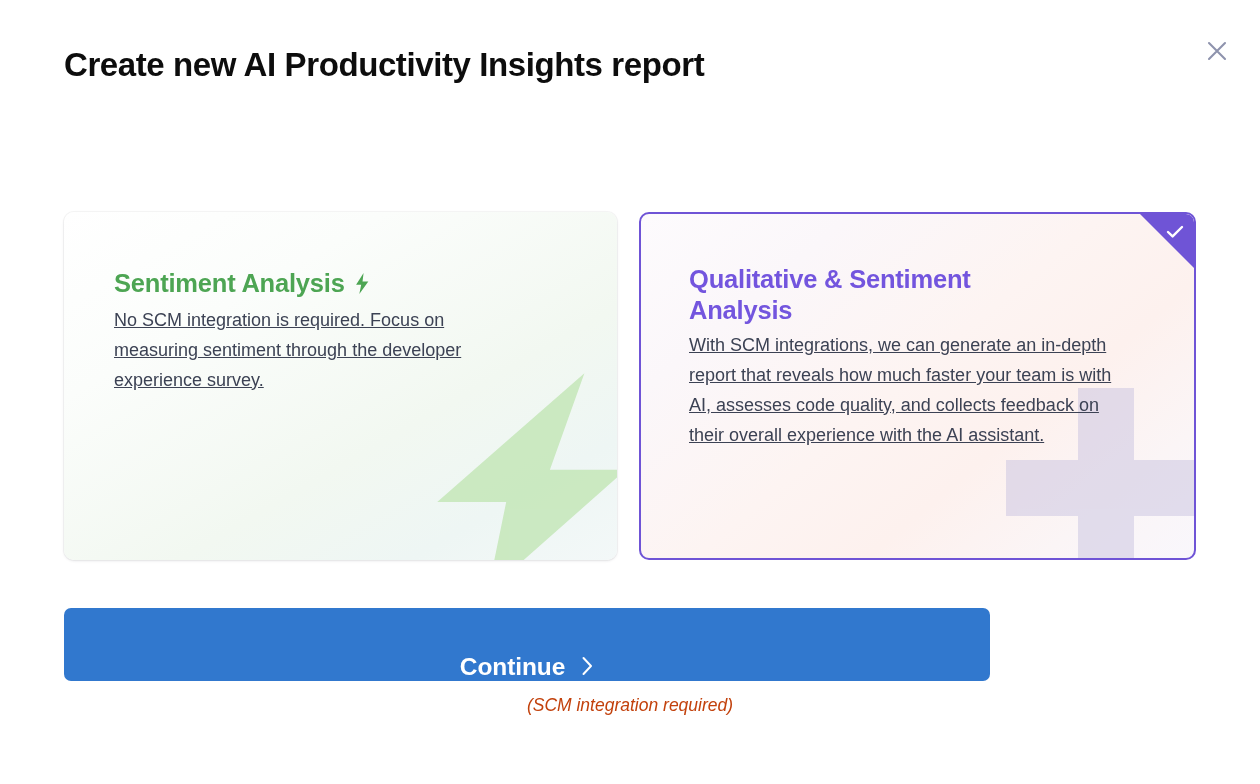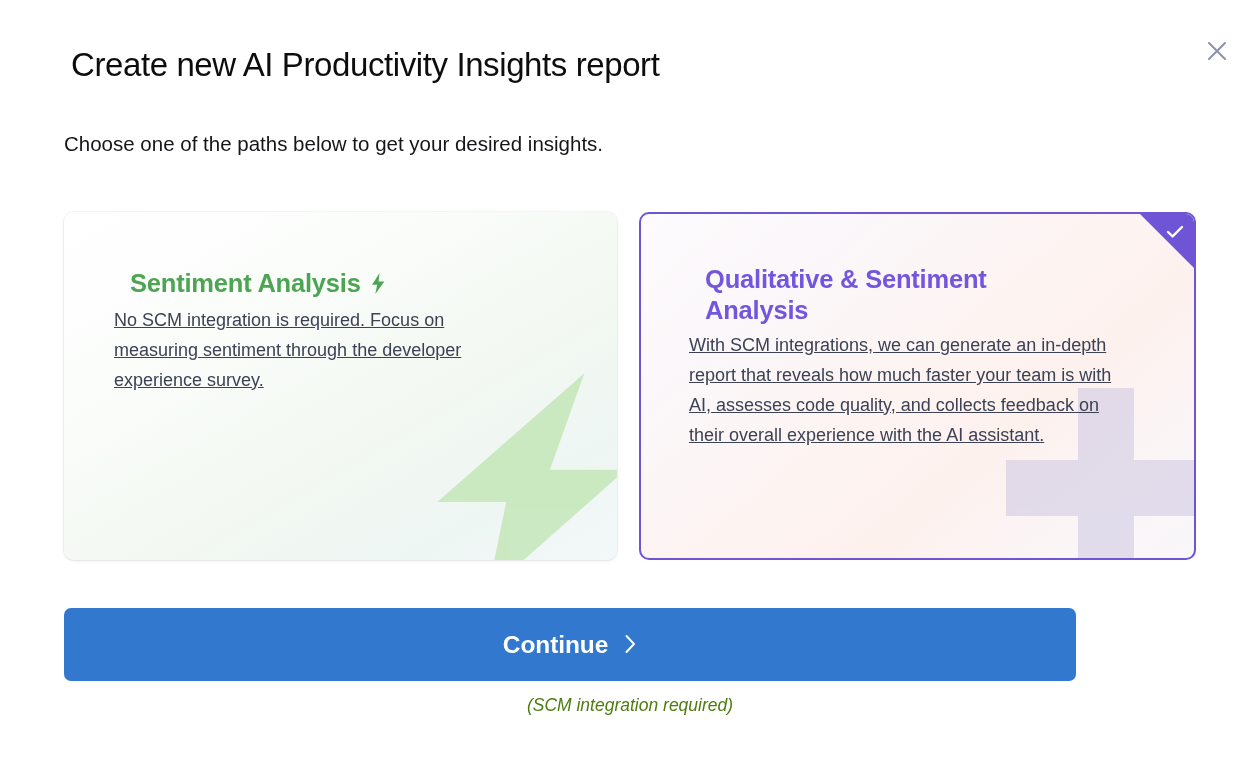--- a/index.html
+++ b/index.html
@@ -32,24 +32,24 @@
     justify-content: center;
     cursor: pointer;
     background: none;
     border: none;
   }
   .close-btn svg { display: block; }
 
   
   .title {
     position: absolute;
-    left: 71px;
+    left: 64px;
     top: 45px;
     font-size: 33px;
-    font-weight: 400;
+    font-weight: 700;
     letter-spacing: -0.4px;
     color: #0d0d0d;
     line-height: 1.2;
   }
   .subtitle {
     position: absolute;
     left: 64px;
     top: 131px;
     font-size: 20.5px;
     font-weight: 400;
@@ -132,21 +132,20 @@
 
   .card-heading {
     font-size: 25.5px;
     font-weight: 700;
     letter-spacing: -0.2px;
     line-height: 1.22;
     margin-bottom: 7px;
     display: flex;
     align-items: baseline;
     gap: 9px;
-    margin-left: 16px;
   }
   .card-heading--green { color: #4da553; }
   .card-heading--purple {
     color: #7355de;
     display: block;
     max-width: 352px;
     margin-bottom: 5px;
   }
 
   .bolt-glyph {
@@ -189,68 +188,67 @@
     position: absolute;
     top: 11px;
     right: 10px;
   }
 
   
   .continue-btn {
     position: absolute;
     left: 64px;
     top: 608px;
-    width: 1012px;
+    width: 926px;
     height: 73px;
     background: #3178ce;
     border: none;
     border-radius: 7px;
     color: #ffffff;
     font-family: "Liberation Sans", sans-serif;
     font-size: 24.5px;
     font-weight: 700;
     letter-spacing: -0.1px;
     display: flex;
-    align-items: center;
+    align-items: flex-end;
     justify-content: center;
     gap: 16px;
     cursor: pointer;
   }
   .chev {
     display: block;
     flex: none;
     transform: translateY(1px);
   }
 
   .footnote {
     position: absolute;
     top: 695px;
     left: 0;
     width: 1260px;
     text-align: center;
     font-size: 17.5px;
     font-style: italic;
-    color: #4d7c0f;
+    color: #c2410c;
   }
 </style>
 </head>
 <body>
 
 <div class="modal">
 
   <button class="close-btn">
     <span>
       <svg width="22" height="22" viewBox="0 0 22 22" aria-hidden="true">
         <path d="M3 3 L19 19 M19 3 L3 19" stroke="#8e93ad" stroke-width="2.1" stroke-linecap="round" fill="none"></path>
       </svg>
     </span>
   </button>
 
   <h1 class="title">Create new AI Productivity Insights report</h1>
-  <p class="subtitle">Choose one of the paths below to get your desired insights.</p>
 
   <div class="cards">
 
     <div class="card card--plain">
 
       <span class="wm wm--bolt">
         <svg viewBox="0 0 100 100" width="230" height="230" aria-hidden="true">
           <path d="M78 4 L14 60 L44 60 L36 99 L96 46 L63 46 Z" fill="#c8e8bd"></path>
         </svg>
       </span>

